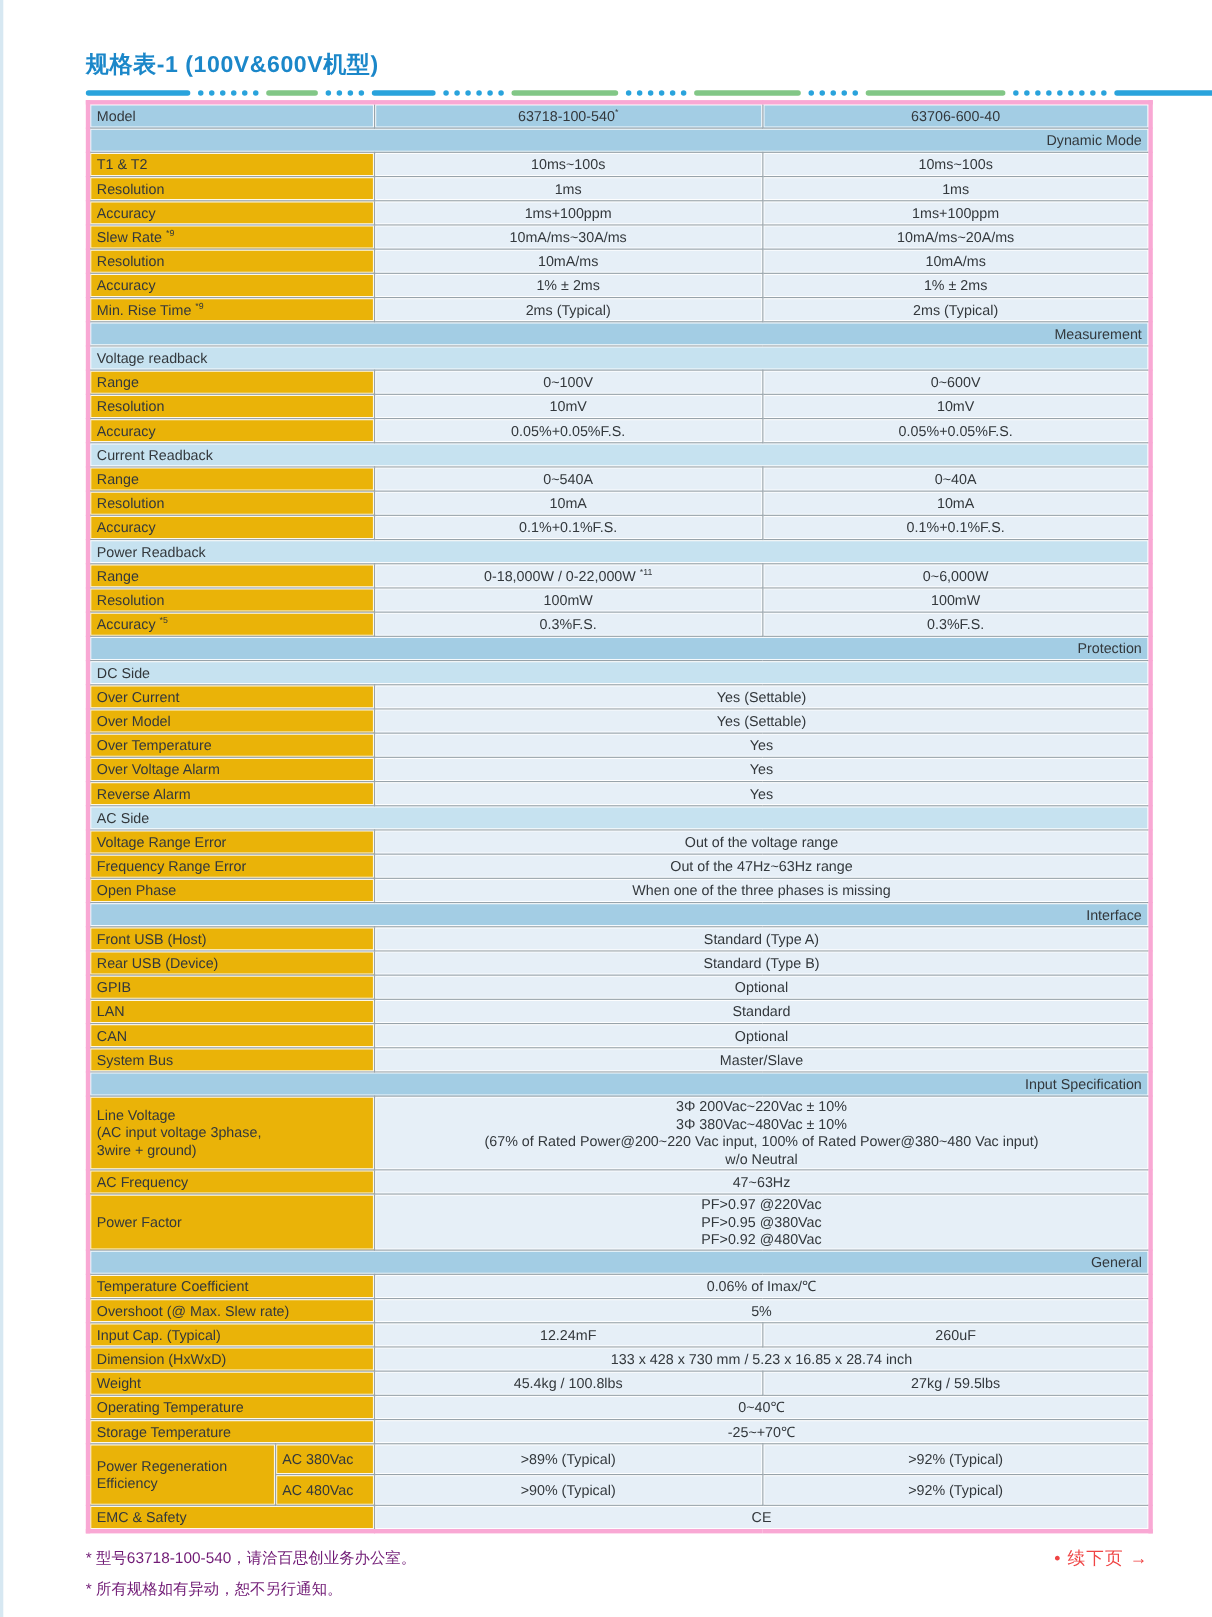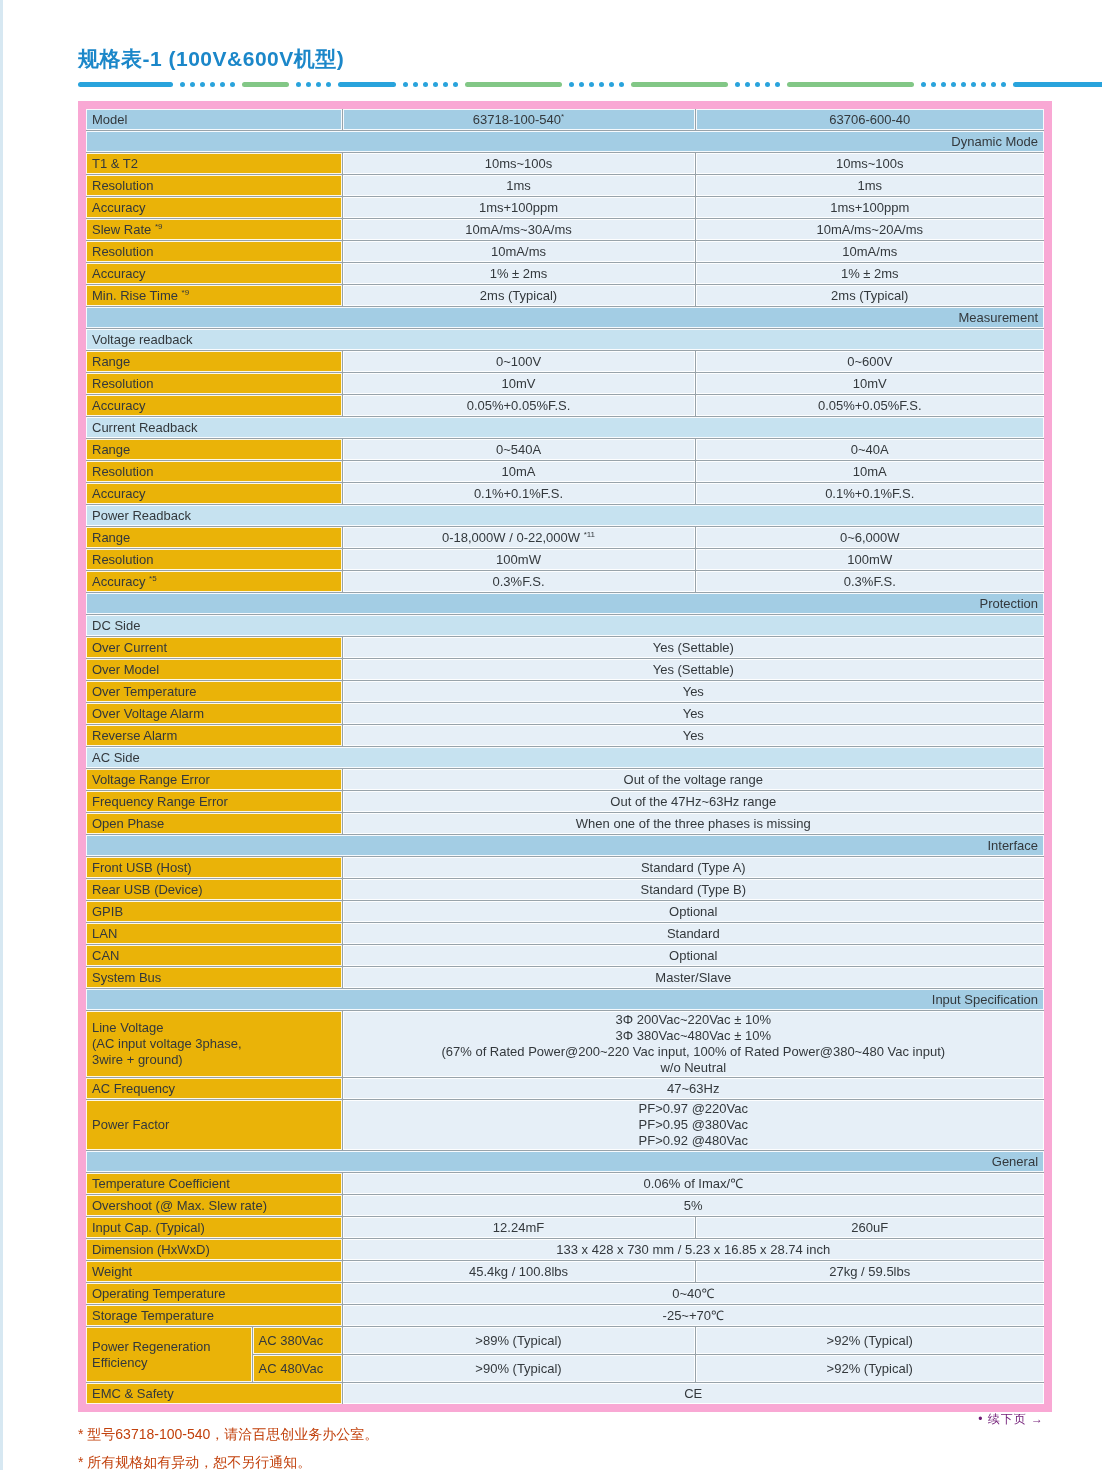--- a/index.html
+++ b/index.html
@@ -24,25 +24,25 @@
     margin-top:9px;height:6px;width:968px;
     display:flex;align-items:center;gap:7px;
   }
   .separator .dash{height:5px;border-radius:3px;flex:0 0 auto;}
   .separator .dots{display:flex;gap:5px;flex:0 0 auto;}
   .separator .dot{width:5px;height:5px;border-radius:50%;}
   .c-blue{background:#29a3dc;}
   .c-green{background:#82c786;}
 
   table.spec{
-    margin-top:14px;
+    margin-top:4px;
     border-collapse:collapse;
     table-layout:fixed;
     width:968px;
-    border:8px solid #f9a8d4;
+    border:4px solid #f9a8d4;
     font-size:13px;
   }
   table.spec td{
     border:1px solid #98a3aa;
     box-shadow:inset 0 0 0 1px rgba(255,255,255,0.9);
     padding:1px 6px;
     height:19px;
     line-height:16px;
     vertical-align:middle;
     overflow:hidden;
@@ -50,25 +50,25 @@
   }
   td.lbl{text-align:left;background:#eab308;}
   td.val{text-align:center;background:#e6eff7;}
   tr.sec td{background:#a3cde4;font-weight:400;text-align:right;}
   tr.sub td{background:#c6e2f0;}
   tr.model td{background:#a3cde4;}
   td.multi{white-space:normal;line-height:17px;padding-top:2px;padding-bottom:2px;}
   tr.regen td{height:25px;}
   sup{font-size:8px;line-height:0;}
 
-  .footnotes{margin-top:13px;font-size:14px;color:#c2410c;}
+  .footnotes{margin-top:13px;font-size:14px;color:#701a75;}
   .footnotes p{margin:0 0 10px 0;line-height:18px;}
   .continue-next{
     position:absolute;right:58px;bottom:42px;
-    font-size:12px;color:#701a75;letter-spacing:1px;
+    font-size:16px;color:#ef4444;letter-spacing:1px;
   }
 </style>
 </head>
 <body>
 
 <div class="page-edge"></div>
 
 <div class="content">
   <div class="page-title">规格表-1 (100V&amp;600V机型)</div>
   <div class="separator">

